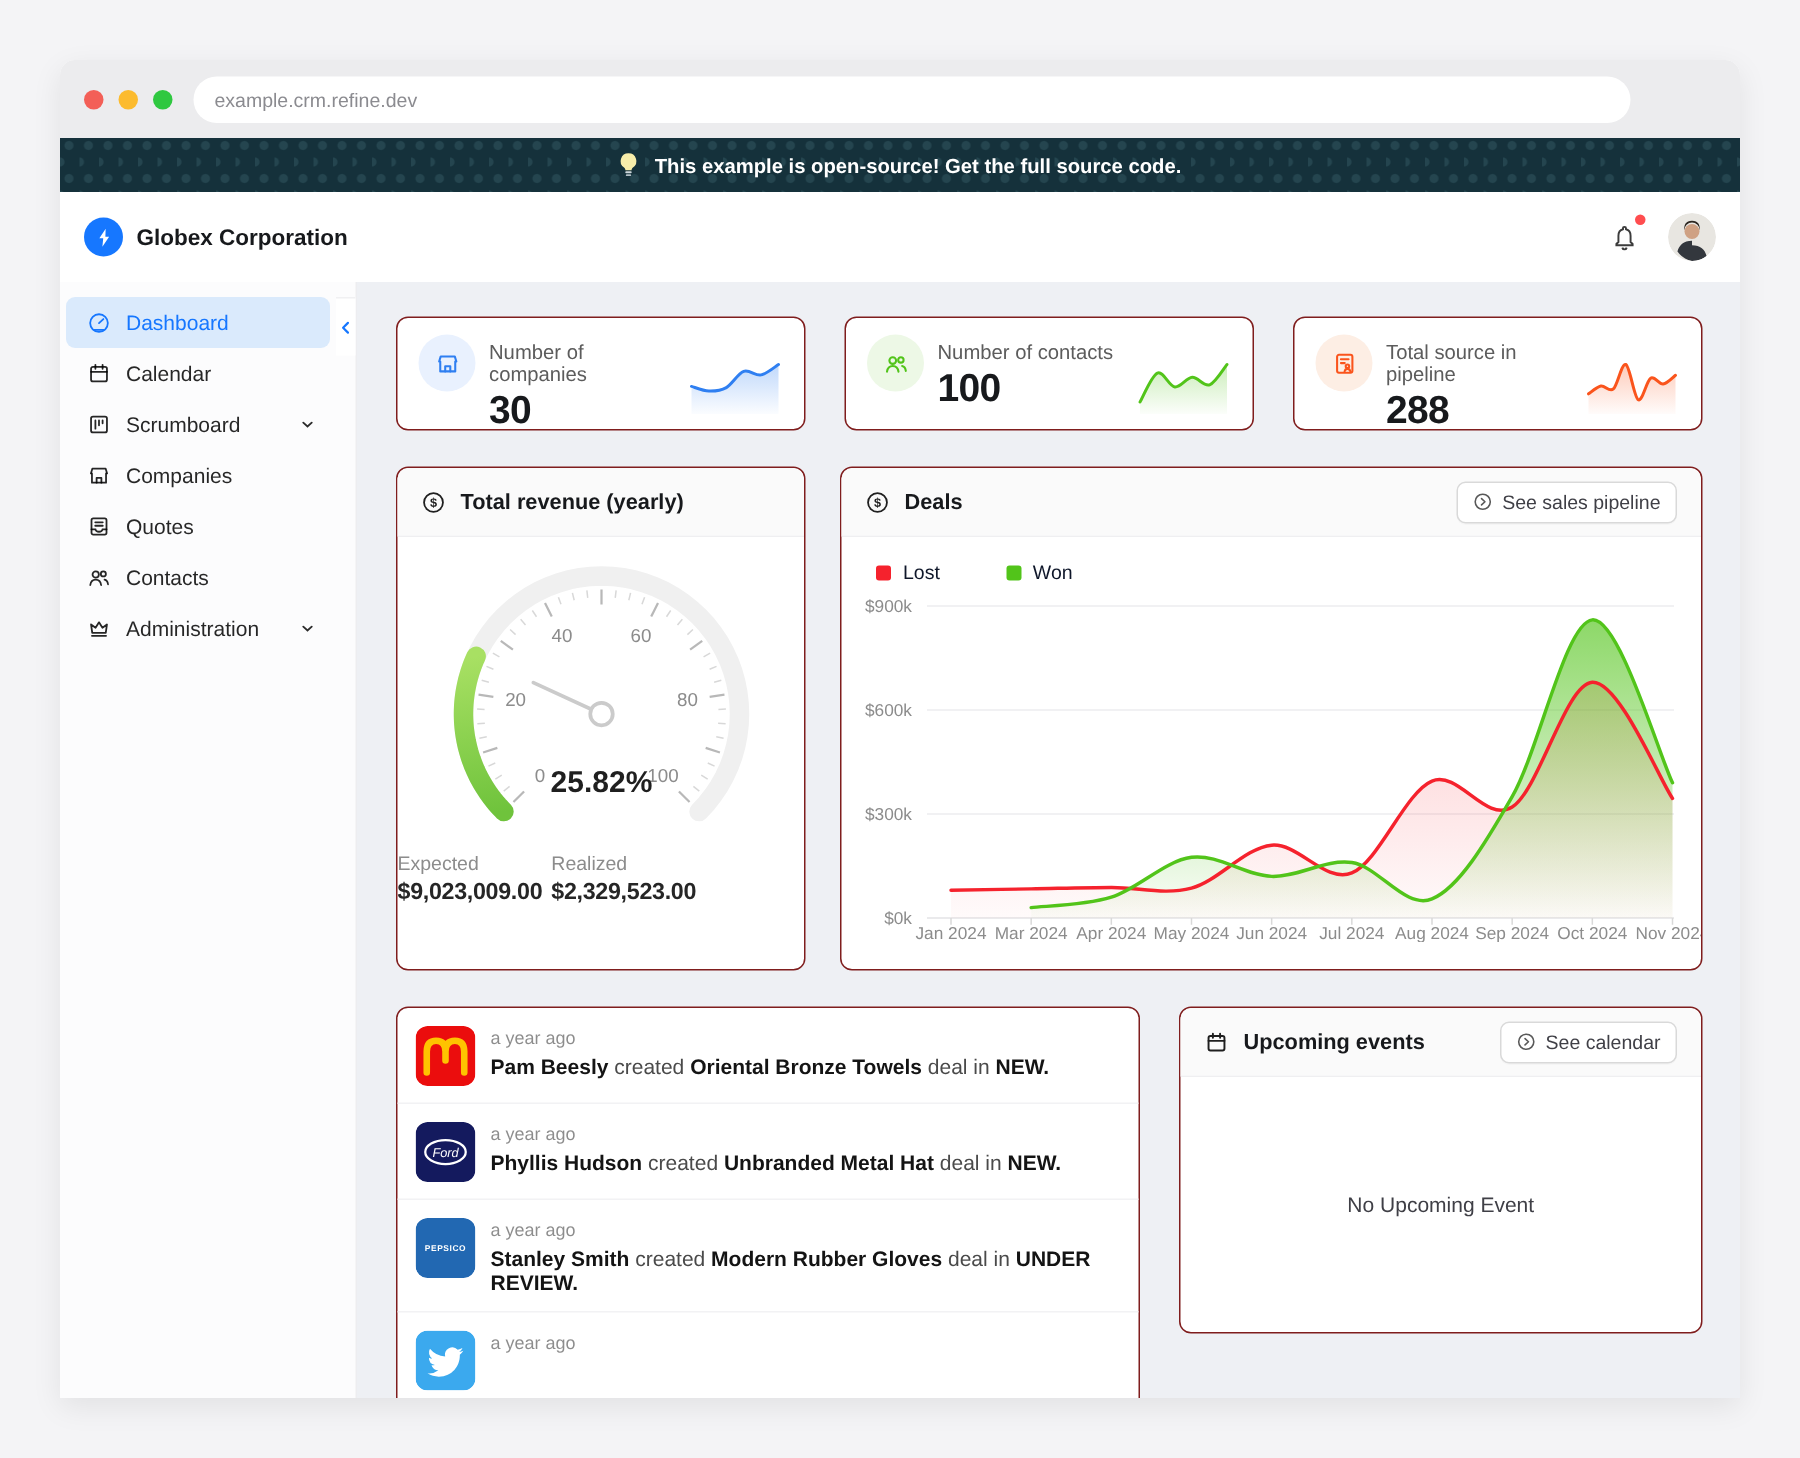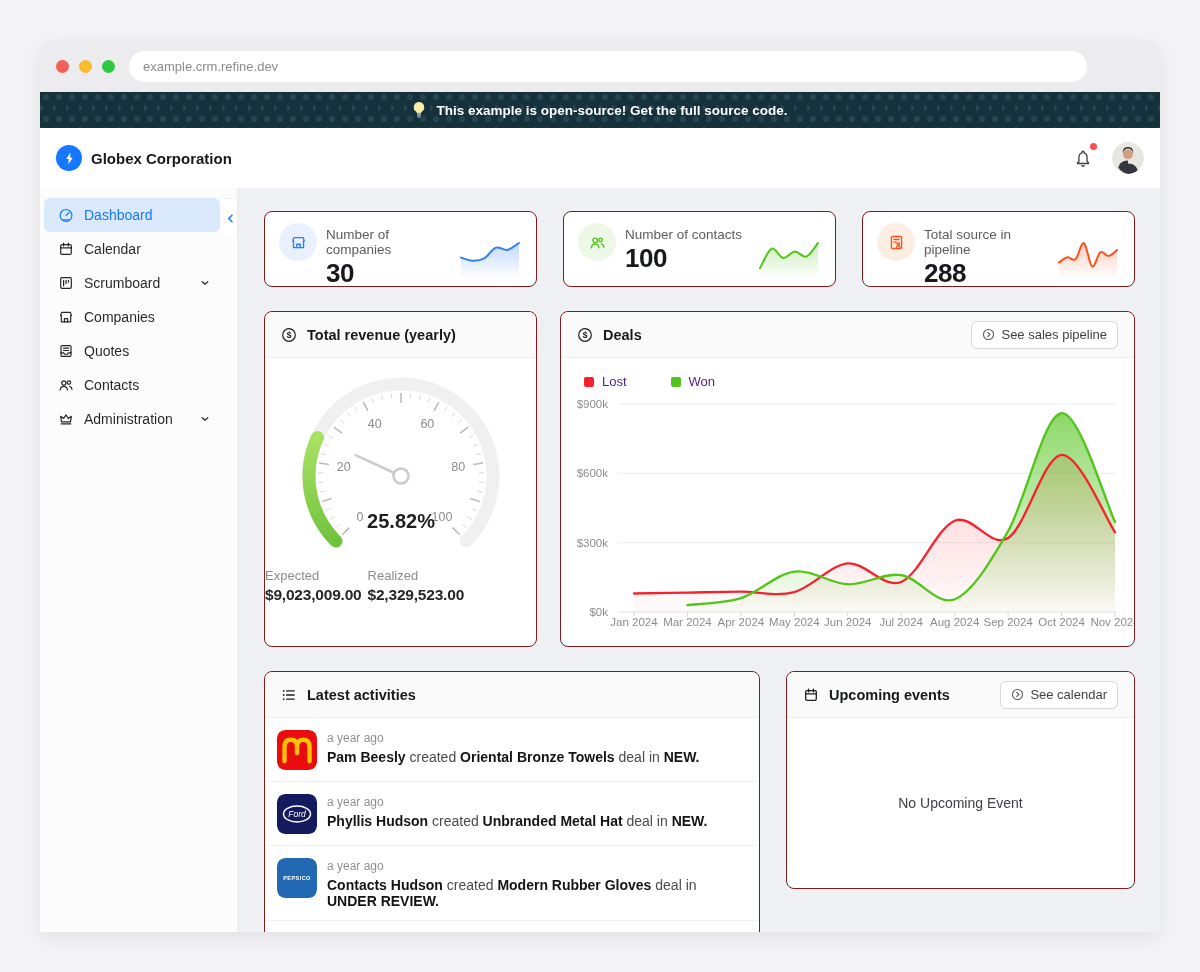--- a/index.html
+++ b/index.html
@@ -58,21 +58,21 @@
                background:#fafafa;border-radius:8px 8px 0 0;font-size:14.5px;font-weight:700;color:#17191c;box-sizing:border-box;}
   .hicon{display:flex;color:#1f1f1f;}
   .hdr-btn{margin-left:auto;height:26px;border:1px solid #d9d9d9;background:#fff;border-radius:6px;display:flex;align-items:center;
            gap:6px;padding:0 10px;font-size:13px;color:#3f3f46;font-weight:400;cursor:pointer;box-shadow:0 1px 0 rgba(0,0,0,.02);}
   .revenue-card{width:273px;height:336px;}
   .gauge-wrap{display:flex;justify-content:center;margin-top:14px;}
   .stats{display:flex;gap:6px;margin-top:0;}
   .stat-label{font-size:13px;color:#8c8c8c;}
   .stat-value{font-size:15.5px;font-weight:700;color:#262626;margin-top:3px;letter-spacing:-.2px;}
   .deals-card{flex:1;height:336px;display:flex;flex-direction:column;}
-  .legend{display:flex;gap:44px;margin:16px 0 4px 23px;font-size:13px;color:#4c1d95;align-items:center;}
+  .legend{display:flex;gap:44px;margin:16px 0 4px 23px;font-size:13px;color:#0f172a;align-items:center;}
   .legend-item{display:flex;align-items:center;gap:8px;cursor:pointer;}
   .legend-swatch{width:10px;height:10px;border-radius:2px;background:#ccc;}
   
   .bottom-row{gap:26px;align-items:flex-start;}
   .activities-card{width:496px;height:330px;}
   .act-row{display:flex;gap:10px;padding:12px 16px 11px 12px;}
   .act-row + .act-row{border-top:1px solid #f2f2f4;}
   .act-logo{width:40px;height:40px;border-radius:8px;flex:0 0 auto;overflow:hidden;}
   .act-time{font-size:12px;color:rgba(0,0,0,.45);margin:1px 0 4px;}
   .act-main{font-size:14px;color:#4a4a4a;}
@@ -468,31 +468,20 @@
               <path d="M126.44444444444444,212.06666666666666C135.35185185185185,210.9111111111111,162.07407407407408,210.71851851851852,179.88888888888889,205.13333333333333C197.7037037037037,199.54814814814813,215.51851851851853,180.86666666666665,233.33333333333334,178.55555555555554C251.14814814814815,176.24444444444444,268.96296296296293,190.68888888888887,286.77777777777777,191.26666666666665C304.5925925925926,191.84444444444443,322.4074074074074,179.5185185185185,340.22222222222223,182.0222222222222C358.03703703703707,184.52592592592592,375.85185185185185,213.6074074074074,393.6666666666667,206.2888888888889C411.4814814814815,198.97037037037038,429.2962962962963,169.11851851851853,447.1111111111111,138.11111111111111C464.92592592592587,107.1037037037037,482.7407407407407,21.78518518518518,500.55555555555554,20.24444444444444C518.3703703703703,18.7037037037037,545.0925925925926,110.76296296296297,554,128.86666666666667L554,219L126.44444444444444,219Z" fill="url(#sg1)" stroke="none"></path>
               <path d="M73,200.51111111111112C81.9074074074074,200.35703703703706,108.62962962962963,199.89481481481482,126.44444444444444,199.58666666666667C144.25925925925927,199.27851851851852,162.07407407407408,198.73925925925926,179.88888888888889,198.66222222222223C197.7037037037037,198.5851851851852,215.51851851851853,203.8237037037037,233.33333333333334,199.12444444444444C251.14814814814815,194.42518518518517,268.96296296296293,172.16148148148147,286.77777777777777,170.46666666666667C304.5925925925926,168.77185185185186,322.4074074074074,196.0814814814815,340.22222222222223,188.95555555555555C358.03703703703707,181.8296296296296,375.85185185185185,135.02962962962962,393.6666666666667,127.71111111111111C411.4814814814815,120.39259259259259,429.2962962962963,156.0222222222222,447.1111111111111,145.04444444444442C464.92592592592587,134.06666666666663,482.7407407407407,62.807407407407396,500.55555555555554,61.844444444444434C518.3703703703703,60.88148148148147,545.0925925925926,126.36296296296295,554,139.26666666666665" fill="none" stroke="#f5222d" stroke-width="2.3" stroke-linecap="round"></path>
               <path d="M126.44444444444444,212.06666666666666C135.35185185185185,210.9111111111111,162.07407407407408,210.71851851851852,179.88888888888889,205.13333333333333C197.7037037037037,199.54814814814813,215.51851851851853,180.86666666666665,233.33333333333334,178.55555555555554C251.14814814814815,176.24444444444444,268.96296296296293,190.68888888888887,286.77777777777777,191.26666666666665C304.5925925925926,191.84444444444443,322.4074074074074,179.5185185185185,340.22222222222223,182.0222222222222C358.03703703703707,184.52592592592592,375.85185185185185,213.6074074074074,393.6666666666667,206.2888888888889C411.4814814814815,198.97037037037038,429.2962962962963,169.11851851851853,447.1111111111111,138.11111111111111C464.92592592592587,107.1037037037037,482.7407407407407,21.78518518518518,500.55555555555554,20.24444444444444C518.3703703703703,18.7037037037037,545.0925925925926,110.76296296296297,554,128.86666666666667" fill="none" stroke="#52c41a" stroke-width="2.3" stroke-linecap="round"></path>
             </svg>
         </div>
       </div>
 
       <div class="row bottom-row">
 
         <div class="card activities-card">
-          <div class="card-header">
-            <span class="hicon">
-              <svg width="16" height="16" viewBox="0 0 16 16" fill="none" stroke="currentColor" stroke-width="1.4" stroke-linecap="round">
-                  <path d="M5.6 3.9h7.6M5.6 8h7.6M5.6 12.1h7.6"></path>
-                  <circle cx="2.7" cy="3.9" r=".9" fill="currentColor" stroke="none"></circle>
-                  <circle cx="2.7" cy="8" r=".9" fill="currentColor" stroke="none"></circle>
-                  <circle cx="2.7" cy="12.1" r=".9" fill="currentColor" stroke="none"></circle>
-                </svg>
-            </span>
-            <span>Latest activities</span>
-          </div>
 
           <div class="act-row">
             <span class="act-logo">
               <svg width="40" height="40" viewBox="0 0 40 40">
                   <rect width="40" height="40" rx="8" fill="#eb0d0d"></rect>
                   <path d="M7.5 31V17Q7.5 9.8 13.75 9.8Q20 9.8 20 17V23M20 17Q20 9.8 26.25 9.8Q32.5 9.8 32.5 17V31" fill="none" stroke-width="4.4" stroke-linecap="round" stroke="#ffc300"></path>
                 </svg>
             </span>
             <span>
               <div class="act-time">a year ago</div>
@@ -516,21 +505,21 @@
 
           <div class="act-row">
             <span class="act-logo">
               <svg width="40" height="40" viewBox="0 0 40 40">
                   <rect width="40" height="40" rx="8" fill="#2268b2"></rect>
                   <text x="20" y="22.3" text-anchor="middle" font-size="5.6" font-weight="bold" letter-spacing="0.4" fill="#ffffff">PEPSICO</text>
                 </svg>
             </span>
             <span>
               <div class="act-time">a year ago</div>
-              <div class="act-main"><b>Contacts Hudson</b><span> created </span><b>Modern Rubber Gloves</b><span> deal in </span><b>UNDER REVIEW.</b></div>
+              <div class="act-main"><b>Stanley Smith</b><span> created </span><b>Modern Rubber Gloves</b><span> deal in </span><b>UNDER REVIEW.</b></div>
             </span>
           </div>
 
           <div class="act-row">
             <span class="act-logo">
               <svg width="40" height="40" viewBox="0 0 40 40">
                   <rect width="40" height="40" rx="8" fill="#3ba9ee"></rect>
                   <g transform="translate(8,9) scale(1)">
                     <path d="M23.95 4.57a10 10 0 0 1-2.82.77 4.96 4.96 0 0 0 2.16-2.72c-.95.56-2 .96-3.13 1.19a4.92 4.92 0 0 0-8.38 4.48A13.97 13.97 0 0 1 1.64 3.16a4.92 4.92 0 0 0 1.52 6.57 4.9 4.9 0 0 1-2.23-.61v.06a4.92 4.92 0 0 0 3.95 4.83 5 5 0 0 1-2.21.08 4.94 4.94 0 0 0 4.6 3.42A9.87 9.87 0 0 1 0 19.54a13.94 13.94 0 0 0 7.55 2.21c9.05 0 14-7.5 14-13.98v-.64A10 10 0 0 0 23.95 4.57z" fill="#ffffff"></path>
                   </g>

